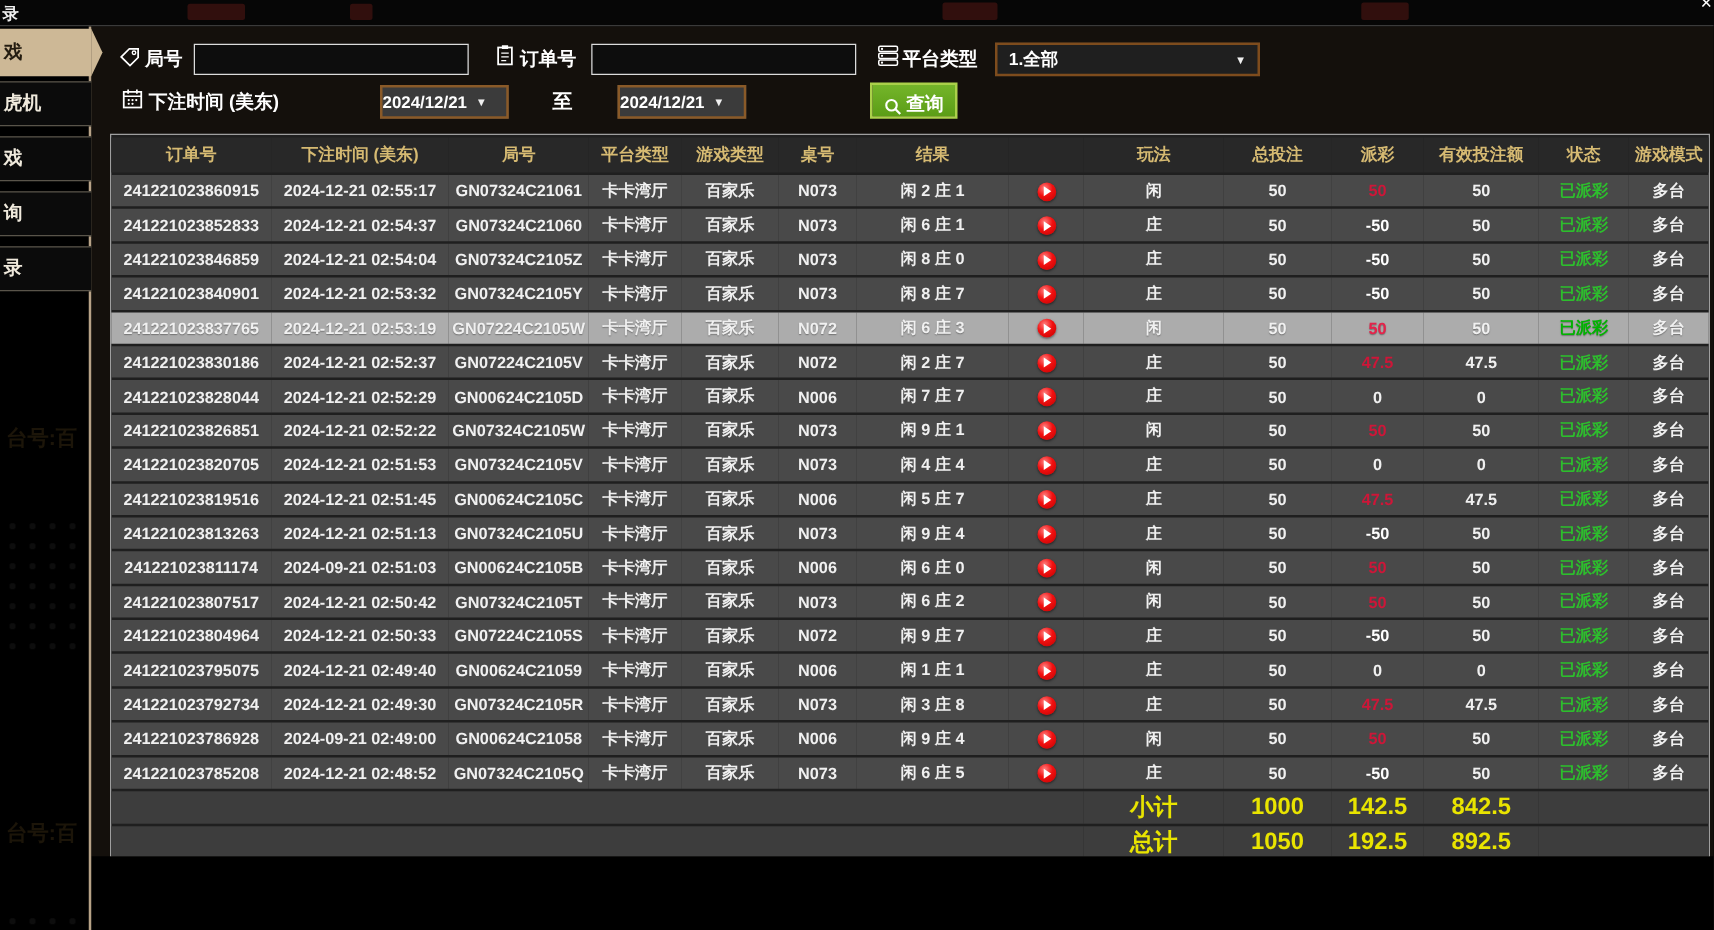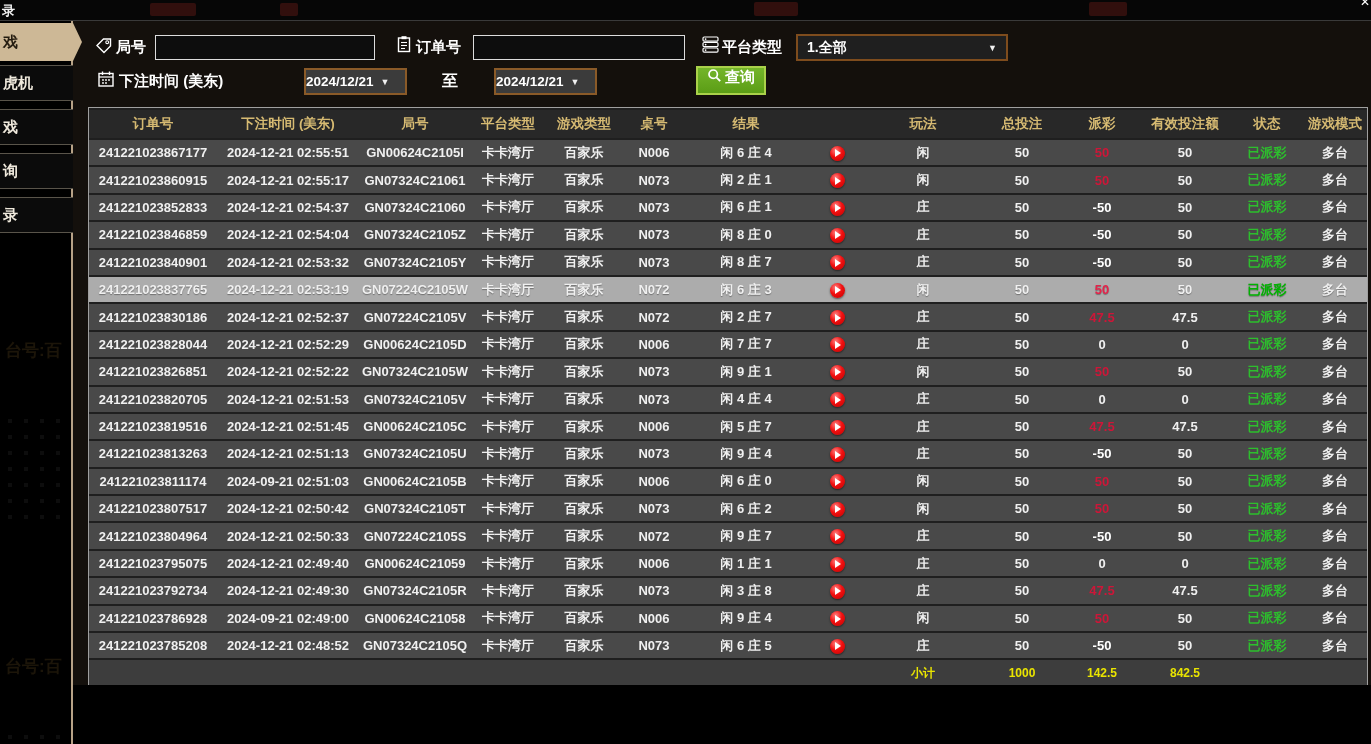--- a/index.html
+++ b/index.html
@@ -37,38 +37,38 @@
            box-sizing:border-box;color:#fff;font-size:13px;padding:0 5px;outline:none}
   .f-select{position:absolute;background:#1f1f1f;border:2px solid #7e4c1d;height:27px;
            box-sizing:border-box;color:#fff;font-weight:bold;font-size:14px;display:flex;
            align-items:center;justify-content:space-between;padding:0 9px;cursor:pointer}
   .f-date{position:absolute;background:#3b3b3b;border:2px solid #8a5a28;height:27px;
            box-sizing:border-box;color:#fff;font-weight:bold;font-size:13.5px;display:flex;
            align-items:center;gap:7px;cursor:pointer}
   .arr{font-size:9px;color:#f0f0f0}
   #btn-search{position:absolute;left:623px;top:45px;height:29px;padding:0 9px;box-sizing:border-box;
            background:linear-gradient(#74b52a,#5b9d16);border:2px solid #aad14a;color:#fff;
-           font-weight:bold;font-size:15px;display:flex;align-items:flex-start;gap:3px;cursor:pointer;
+           font-weight:bold;font-size:15px;display:flex;align-items:flex-end;gap:3px;cursor:pointer;
            font-family:inherit}
 
   
   #table-wrap{position:absolute;left:15px;top:86px;width:1280px;border:1px solid #9f9f9f;
            background:#1f1f1f;box-sizing:border-box}
   table{width:1278px;border-collapse:separate;border-spacing:0 2px;table-layout:fixed}
   th{height:28px;background:#282828;color:#d6ba72;font-size:13.5px;font-weight:bold;
      padding:0;text-align:center;overflow:hidden;white-space:nowrap}
   td{height:25.4px;background:#494949;color:#f0f0f0;font-size:13px;font-weight:bold;
      text-align:center;padding:0;overflow:hidden;white-space:nowrap}
   tr.hl td{background:#acacac;text-shadow:0 1px 1px rgba(0,0,0,.35)}
   td.sign-pos{color:#cd1638}
   tr.hl td.sign-pos{color:#e6224a}
   td.sign-neg{color:#ffffff}
   td.col-status{color:#2dbe2d}
   tr.hl td.col-status{color:#00b300}
-  tr.total-row td{background:#3d3d3d;color:#e9e400;font-size:12px}
+  tr.total-row td{background:#3d3d3d;color:#e9e400;font-size:19px}
 
   .play-icon{display:inline-block;width:15px;height:15px;border-radius:50%;position:relative;
      vertical-align:middle;cursor:pointer;box-shadow:0 1px 2px rgba(0,0,0,.5);
      background:radial-gradient(circle at 38% 30%, #ff8080 0%, #f11010 45%, #c00000 100%)}
   .play-icon::after{content:"";position:absolute;left:5px;top:3.5px;width:0;height:0;
      border-left:6px solid #fff;border-top:4px solid transparent;border-bottom:4px solid transparent}
 
   .dotghost{position:absolute;opacity:.05;background:
      radial-gradient(circle 4px, #fff 60%, transparent 61%);background-size:16px 16px}
 </style>
@@ -209,36 +209,20 @@
             <th>玩法</th>
             <th>总投注</th>
             <th>派彩</th>
             <th>有效投注额</th>
             <th>状态</th>
             <th>游戏模式</th>
           </tr>
         </thead>
       <tbody id="table-body">
           <tr>
-            <td class="col-order">241221023867177</td>
-            <td class="col-time">2024-12-21 02:55:51</td>
-            <td class="col-round">GN00624C2105I</td>
-            <td class="col-platform">卡卡湾厅</td>
-            <td class="col-game_type">百家乐</td>
-            <td class="col-table_no">N006</td>
-            <td class="col-result">闲 6 庄 4</td>
-            <td class="col-play"><span class="play-icon"></span></td>
-            <td class="col-bet_on">闲</td>
-            <td class="col-total_bet">50</td>
-            <td class="col-payout sign-pos">50</td>
-            <td class="col-valid_bet">50</td>
-            <td class="col-status">已派彩</td>
-            <td class="col-mode">多台</td>
-          </tr>
-          <tr>
             <td class="col-order">241221023860915</td>
             <td class="col-time">2024-12-21 02:55:17</td>
             <td class="col-round">GN07324C21061</td>
             <td class="col-platform">卡卡湾厅</td>
             <td class="col-game_type">百家乐</td>
             <td class="col-table_no">N073</td>
             <td class="col-result">闲 2 庄 1</td>
             <td class="col-play"><span class="play-icon"></span></td>
             <td class="col-bet_on">闲</td>
             <td class="col-total_bet">50</td>

